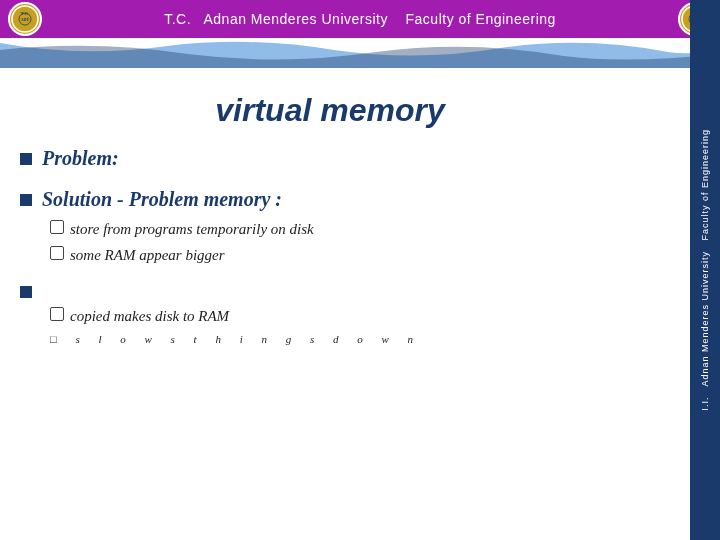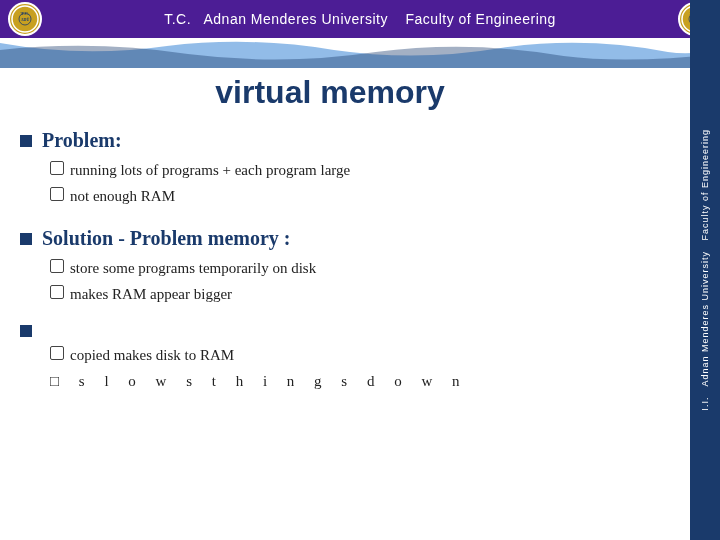--- a/index.html
+++ b/index.html
@@ -10,21 +10,21 @@
       background: #fff;
       font-family: 'Times New Roman', serif;
       overflow: hidden;
       position: relative;
     }
 
     
     .header {
       width: 100%;
       height: 38px;
-      background: #4c1d95;
+      background: #a21caf;
       display: flex;
       align-items: center;
       justify-content: center;
       position: relative;
     }
 
     .header-text {
       color: #fff;
       font-size: 14px;
       letter-spacing: 0.5px;
@@ -95,22 +95,23 @@
       writing-mode: vertical-rl;
       text-orientation: mixed;
       transform: rotate(180deg);
       letter-spacing: 1px;
       text-align: center;
       line-height: 1.4;
     }
 
     
     .main-content {
-      padding: 6px 50px 10px 20px;
+      padding: 24px 50px 10px 20px;
       margin-right: 30px;
+      font-style: italic;
     }
 
     .page-title {
       font-size: 32px;
       font-weight: bold;
       color: #1a3a6b;
       text-align: center;
       margin-bottom: 18px;
       font-family: Arial, sans-serif;
     }
@@ -156,21 +157,21 @@
       display: inline-block;
       width: 14px;
       height: 14px;
       border: 1.5px solid #444;
       border-radius: 2px;
       flex-shrink: 0;
       margin-top: 3px;
     }
 
     .slows-text {
-      font-size: 15px;
+      font-size: 11px;
       color: #222;
       letter-spacing: 8px;
       margin-left: 0;
     }
   </style>
 </head>
 <body>
 
 <div class="header">
   <div class="header-logo-left">
@@ -215,45 +216,35 @@
 
 <div class="main-content">
 
   <h1 class="page-title">virtual memory</h1>
 
   <div class="section">
     <div class="section-heading">
       <span class="bullet-square"></span>
       <span>Problem:</span>
     </div>
-    <div class="sub-items">
-      <div class="sub-item">
-        <span class="checkbox-icon"></span>
-        <span>running lots of programs + each program large</span>
-      </div>
-      <div class="sub-item">
-        <span class="checkbox-icon"></span>
-        <span>not enough RAM</span>
-      </div>
-    </div>
   </div>
 
   <div class="section">
     <div class="section-heading">
       <span class="bullet-square"></span>
       <span>Solution - Problem memory :</span>
     </div>
     <div class="sub-items">
       <div class="sub-item">
         <span class="checkbox-icon"></span>
-        <span>store some programs temporarily on disk</span>
+        <span>store from programs temporarily on disk</span>
       </div>
       <div class="sub-item">
         <span class="checkbox-icon"></span>
-        <span>makes RAM appear bigger</span>
+        <span>some RAM appear bigger</span>
       </div>
     </div>
   </div>
 
   <div class="section">
     <div class="section-heading">
       <span class="bullet-square"></span>
     </div>
     <div class="sub-items">
       <div class="sub-item">

